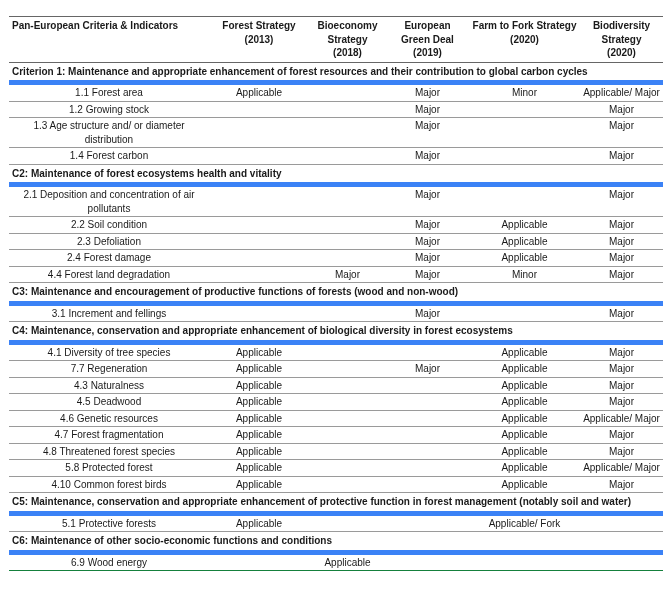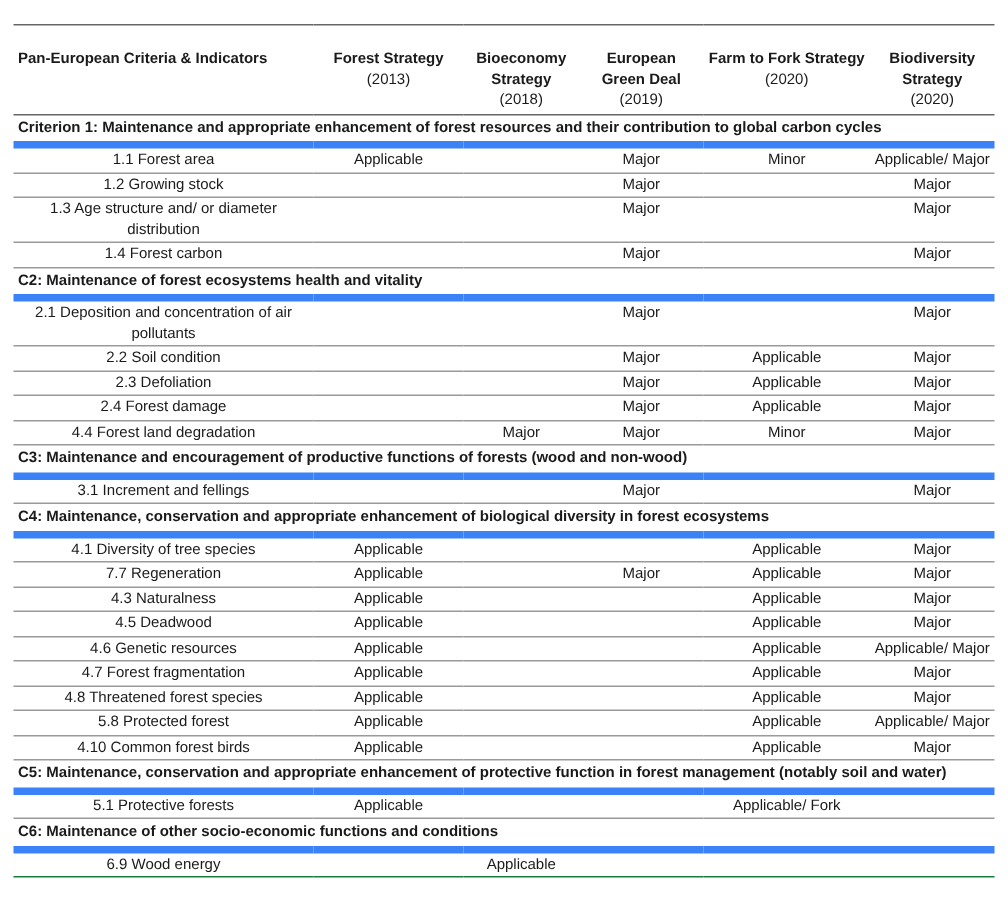--- a/index.html
+++ b/index.html
@@ -10,27 +10,27 @@
   }
   .wrap { position: absolute; left: 9px; top: 16px; width: 654px; }
   table { border-collapse: collapse; width: 654px; table-layout: fixed; }
   col.c0 { width: 200px; }
   col.c1 { width: 100px; }
   col.c2 { width: 77px; }
   col.c3 { width: 83px; }
   col.c4 { width: 111px; }
   col.c5 { width: 83px; }
   th, td { padding: 1px 3px 1px 3px; vertical-align: top; line-height: 13.5px; }
-  th { font-weight: bold; text-align: center; border-top: 1px solid #666; border-bottom: 1px solid #666; padding-top: 16px; padding-bottom: 2px; margin-top: 12px; }
+  th { font-weight: bold; text-align: center; border-top: 1px solid #666; border-bottom: 1px solid #666; padding-top: 2px; padding-bottom: 2px; margin-top: 12px; }
   th.first { text-align: left; }
   td { text-align: center; border-bottom: 1px solid #9a9a9a; }
   td.label { text-align: center; }
   tr.crit td { font-weight: bold; text-align: left; border-bottom: 5px solid #3b82f6; padding-top: 2px; padding-bottom: 2px; }
   tr.last td { border-bottom: 1px solid #15803d; }
-  .yr { font-weight: normal; }
+  .yr { font-weight: bold; }
 </style>
 </head>
 <body>
 
 <div class="wrap">
   <table>
     <colgroup>
       <col class="c0">
         <col class="c1">
         <col class="c2">

